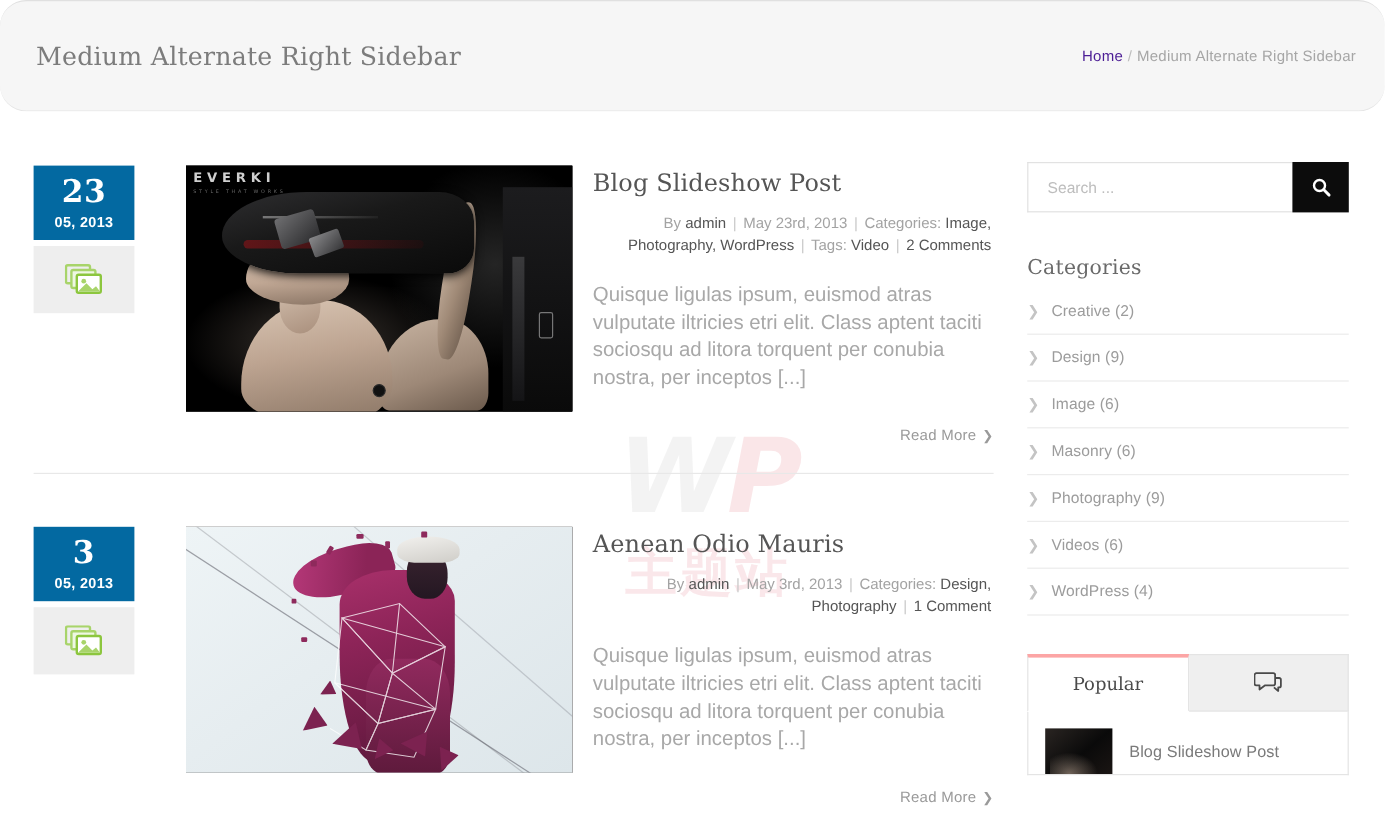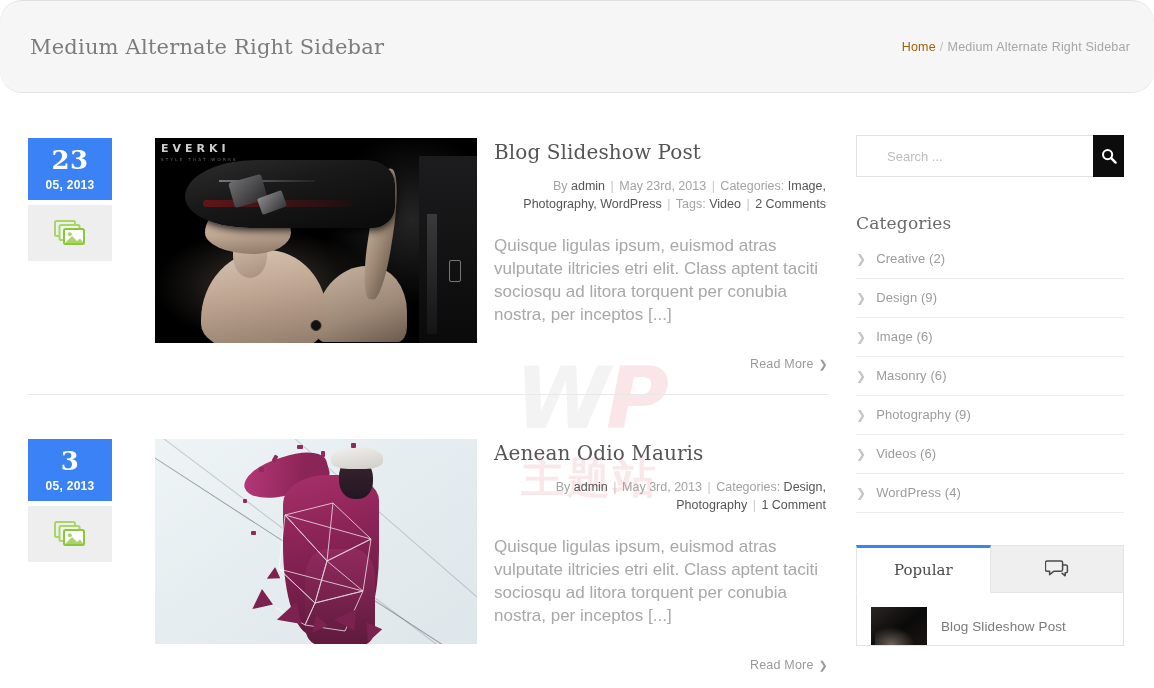--- a/index.html
+++ b/index.html
@@ -33,21 +33,21 @@
     color: #7c7c7c;
     letter-spacing: .2px;
   }
   .breadcrumb {
     font-size: 12.5px;
     color: #a6a6a6;
     letter-spacing: .2px;
     white-space: nowrap;
   }
   .breadcrumb .bc-sep { margin: 0 4px; color: #bcbcbc; }
-  .breadcrumb .bc-home { color: #a16207; }
+  .breadcrumb .bc-home { color: #4c1d95; }
   .breadcrumb .bc-current { color: #a6a6a6; }
 
   
   .wrap {
     position: relative;
     width: 1154px;
     padding: 0 24px 0 28px;
     display: flex;
     align-items: flex-start;
   }
@@ -94,21 +94,21 @@
     padding-bottom: 22px;
     border-bottom: 1px solid #e8e8e8;
     margin-bottom: 44px;
   }
   .post:last-child { border-bottom: 1px solid #e8e8e8; }
 
   .post-aside { width: 84px; flex: 0 0 84px; }
   .date-box {
     width: 84px;
     height: 62px;
-    background: #3b82f6;
+    background: #0369a1;
     color: #ffffff;
     display: flex;
     flex-direction: column;
     align-items: center;
     justify-content: center;
     line-height: 1;
   }
   .date-day {
     font-family: "DejaVu Serif", "Liberation Serif", serif;
     font-size: 26px;
@@ -361,21 +361,21 @@
   .search-row {
     display: flex;
     height: 42px;
     margin-bottom: 36px;
   }
   .search-input {
     flex: 1;
     border: 1px solid #e2e2e2;
     border-right: none;
     background: #fff;
-    padding: 0 30px;
+    padding: 0 16px;
     font-size: 13px;
     color: #666;
     font-family: "Liberation Sans", sans-serif;
     outline: none;
   }
   .search-input::placeholder { color: #bdbdbd; }
   .search-btn {
     width: 47px;
     background: #0c0c0c;
     border: none;
@@ -426,21 +426,21 @@
     color: #8a8a8a;
     background: #efefef;
     border: 1px solid #e4e4e4;
     border-left: none;
     cursor: pointer;
   }
   .tab:first-child { border-left: 1px solid #e4e4e4; }
   .tab.active {
     background: #ffffff;
     color: #4a4a4a;
-    border-top: 3px solid #3b82f6;
+    border-top: 3px solid #fca5a5;
     border-bottom-color: #ffffff;
   }
   .tab svg { display: block; }
   .tab-panel {
     border: 1px solid #e4e4e4;
     border-top: none;
     padding: 14px 14px 0 14px;
     background: #fff;
   }
   .pop-item { display: flex; align-items: center; }

